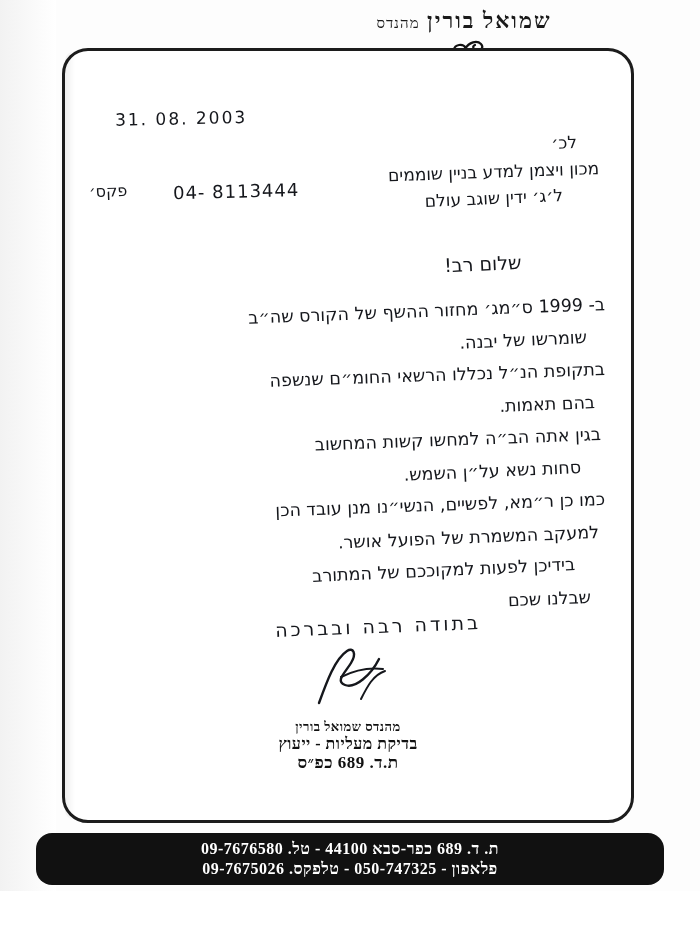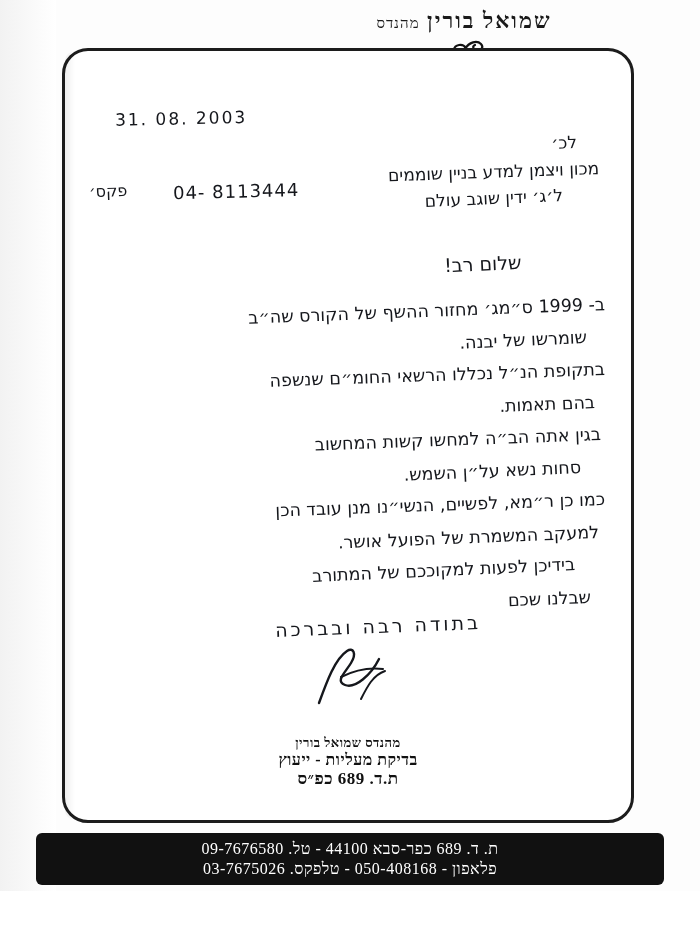--- a/index.html
+++ b/index.html
@@ -195,38 +195,38 @@
   .stamp {
     position: absolute;
     left: 0; right: 0;
     top: 668px;
     text-align: center;
     direction: rtl;
     font-family: "Liberation Serif", serif;
     font-weight: bold;
     color: #111;
   }
-  .stamp .s1 { font-size: 13px; letter-spacing: .5px; margin-top: 16px; }
+  .stamp .s1 { font-size: 13px; letter-spacing: .5px; }
   .stamp .s2 { font-size: 16px; letter-spacing: .5px; }
   .stamp .s3 { font-size: 17px; letter-spacing: .5px; }
 
   
   .footer-bar {
     position: absolute;
     left: 36px;
     top: 833px;
     width: 628px;
     height: 52px;
     background: #111111;
-    border-radius: 6px;
+    border-radius: 16px;
     color: #ffffff;
     direction: rtl;
     text-align: center;
     font-family: "Liberation Serif", serif;
-    font-weight: normal;
+    font-weight: bold;
     display: flex;
     flex-direction: column;
     justify-content: center;
     gap: 2px;
   }
   .footer-bar .fl {
     font-size: 16px;
     letter-spacing: 0.5px;
     white-space: nowrap;
   }
@@ -308,17 +308,17 @@
     <div class="stamp">
       <div class="s1">מהנדס שמואל בורין</div>
       <div class="s2">בדיקת מעליות - ייעוץ</div>
       <div class="s3">ת.ד. 689 כפ״ס</div>
     </div>
 
   </div>
 
   <div class="footer-bar">
     <div class="fl">ת. ד. 689 כפר-סבא 44100 - טל. 09-7676580</div>
-    <div class="fl">פלאפון - 050-408168 - טלפקס. 03-7675026</div>
+    <div class="fl">פלאפון - 050-747325 - טלפקס. 09-7675026</div>
   </div>
 
   <div class="edge-noise-bottom"></div>
 </div>
 
 </body></html>

